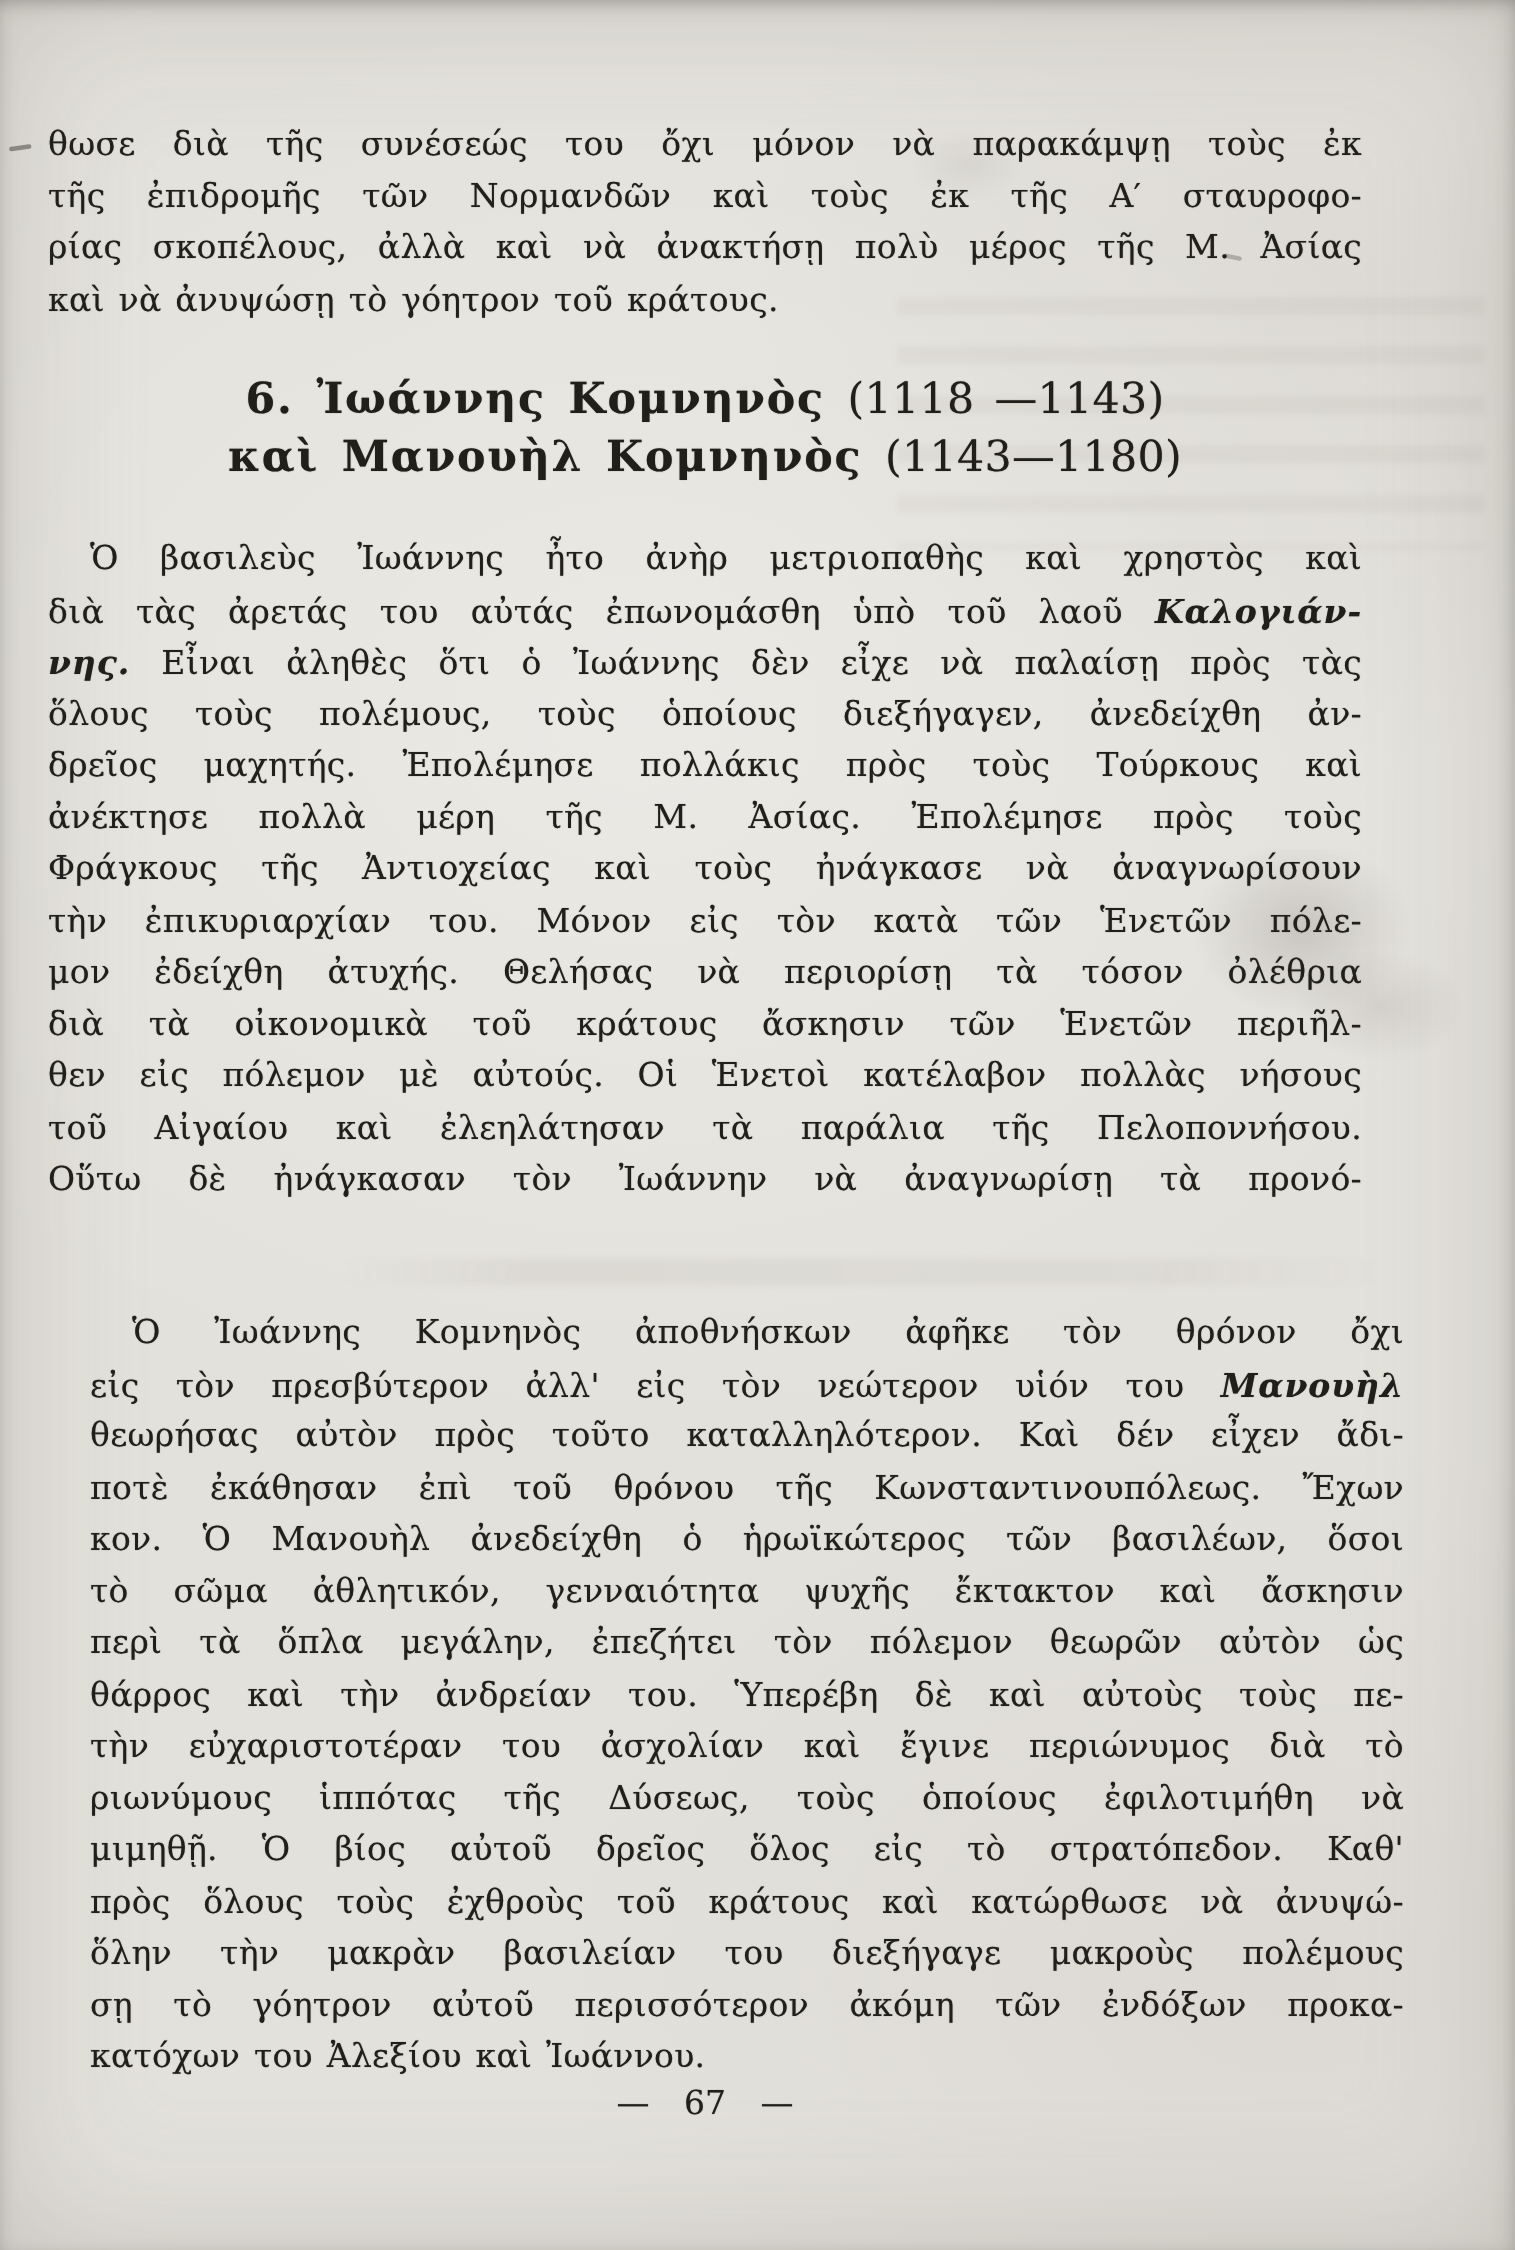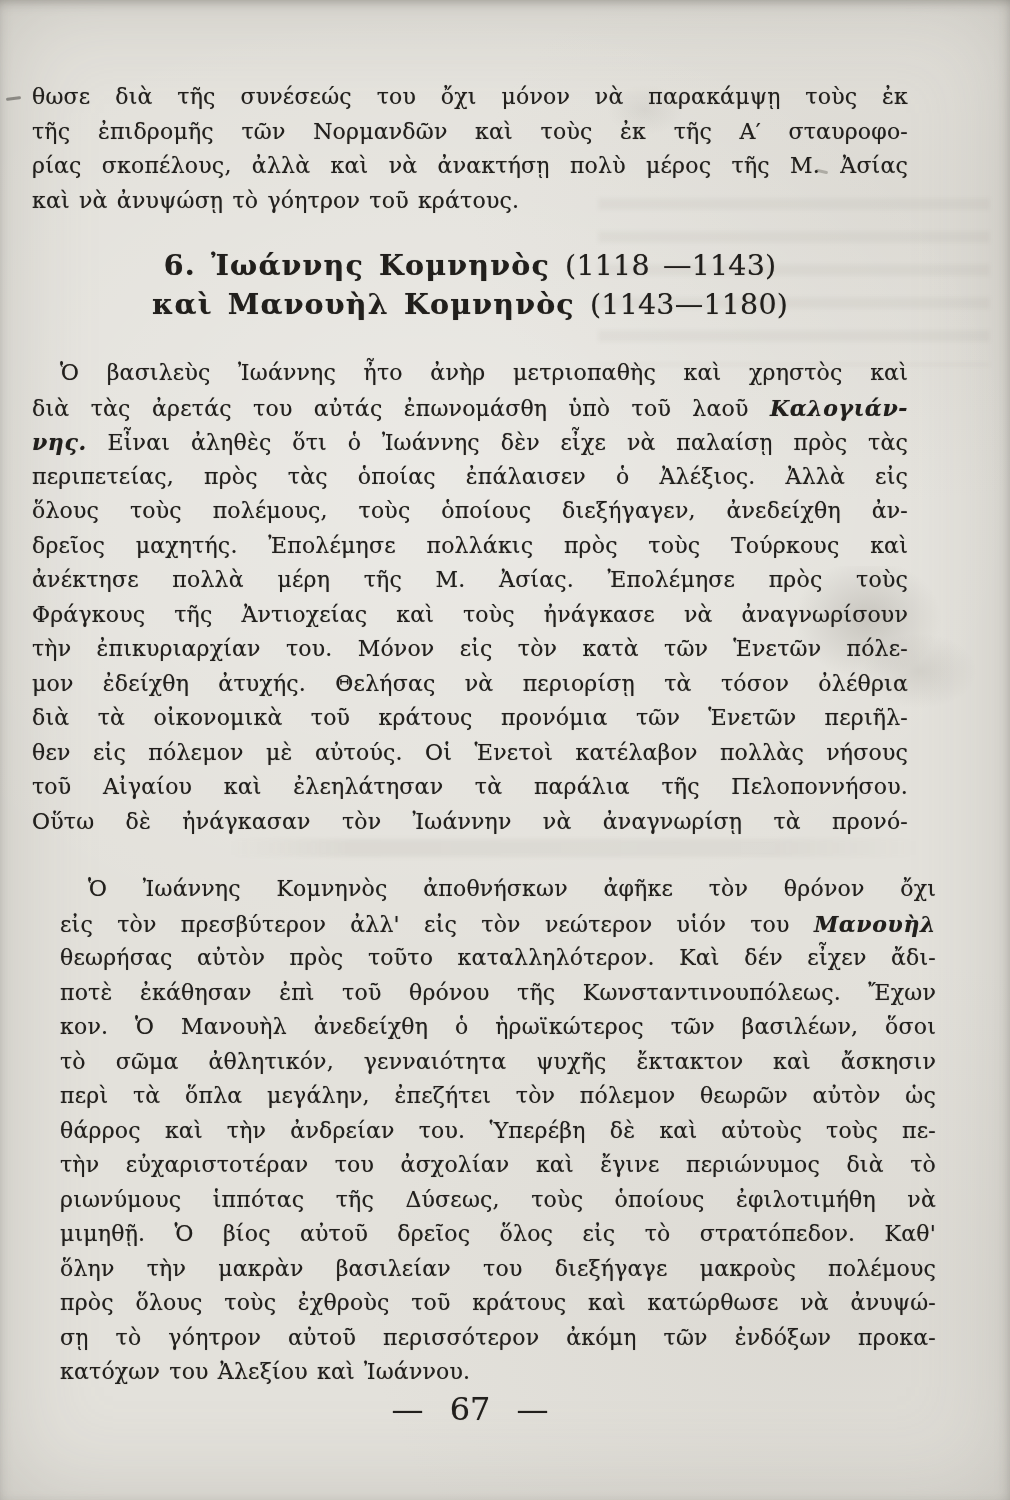--- a/index.html
+++ b/index.html
@@ -79,21 +79,21 @@
   #para2{top:872px;margin-left:28px;}
   #heading{left:0;top:246px;width:940px;}
   #heading .line{
     font-size:28.5px;line-height:39px;height:39px;
     text-align:center;text-align-last:center;
     word-spacing:4px;
   }
   #heading .bold{font-style:normal;letter-spacing:1.2px;}
   #page-footer{
     position:absolute;left:0;top:1390px;width:940px;height:40px;
-    text-align:center;font-size:32px;word-spacing:16px;
+    text-align:center;font-size:22px;word-spacing:16px;
     text-shadow:0 0 0.7px rgba(33,31,28,0.5);
   }
 </style>
 </head>
 <body>
 
 <div class="page">
 
   <div class="artifact ghost" id="ghost-bleed-1"></div>
   <div class="artifact ghost" id="ghost-bleed-2"></div>
@@ -112,46 +112,45 @@
 
   <div class="text-col" id="heading">
       <div class="line end"><span class="bold">6. Ἰωάννης Κομνηνὸς </span><span>(1118 —1143)</span></div>
       <div class="line end"><span class="bold">καὶ Μανουὴλ Κομνηνὸς </span><span>(1143—1180)</span></div>
     </div>
 
   <div class="text-col" id="para1">
       <div class="line ind"><span>Ὁ βασιλεὺς Ἰωάννης ἦτο ἀνὴρ μετριοπαθὴς καὶ χρηστὸς καὶ</span></div>
       <div class="line"><span>διὰ τὰς ἀρετάς του αὐτάς ἐπωνομάσθη ὑπὸ τοῦ λαοῦ </span><span class="bold">Καλογιάν-</span></div>
       <div class="line"><span class="bold">νης.</span><span> Εἶναι ἀληθὲς ὅτι ὁ Ἰωάννης δὲν εἶχε νὰ παλαίσῃ πρὸς τὰς</span></div>
-      <div class="line"><span>περιπετείας, πρὸς τὰς ὁποίας ἐπάλαισεν ὁ Ἀλέξιος. Ἀλλὰ εἰς</span></div>
       <div class="line"><span>ὅλους τοὺς πολέμους, τοὺς ὁποίους διεξήγαγεν, ἀνεδείχθη ἀν-</span></div>
       <div class="line"><span>δρεῖος μαχητής. Ἐπολέμησε πολλάκις πρὸς τοὺς Τούρκους καὶ</span></div>
       <div class="line"><span>ἀνέκτησε πολλὰ μέρη τῆς Μ. Ἀσίας. Ἐπολέμησε πρὸς τοὺς</span></div>
       <div class="line"><span>Φράγκους τῆς Ἀντιοχείας καὶ τοὺς ἠνάγκασε νὰ ἀναγνωρίσουν</span></div>
       <div class="line"><span>τὴν ἐπικυριαρχίαν του. Μόνον εἰς τὸν κατὰ τῶν Ἑνετῶν πόλε-</span></div>
       <div class="line"><span>μον ἐδείχθη ἀτυχής. Θελήσας νὰ περιορίσῃ τὰ τόσον ὀλέθρια</span></div>
-      <div class="line"><span>διὰ τὰ οἰκονομικὰ τοῦ κράτους προνόμια τῶν Ἑνετῶν περιῆλ-</span></div>
+      <div class="line"><span>διὰ τὰ οἰκονομικὰ τοῦ κράτους ἄσκησιν τῶν Ἑνετῶν περιῆλ-</span></div>
       <div class="line"><span>θεν εἰς πόλεμον μὲ αὐτούς. Οἱ Ἑνετοὶ κατέλαβον πολλὰς νήσους</span></div>
       <div class="line"><span>τοῦ Αἰγαίου καὶ ἐλεηλάτησαν τὰ παράλια τῆς Πελοποννήσου.</span></div>
       <div class="line"><span>Οὕτω δὲ ἠνάγκασαν τὸν Ἰωάννην νὰ ἀναγνωρίσῃ τὰ προνό-</span></div>
     </div>
 
   <div class="text-col" id="para2">
       <div class="line ind"><span>Ὁ Ἰωάννης Κομνηνὸς ἀποθνήσκων ἀφῆκε τὸν θρόνον ὄχι</span></div>
       <div class="line"><span>εἰς τὸν πρεσβύτερον ἀλλ' εἰς τὸν νεώτερον υἱόν του </span><span class="bold">Μανουὴλ</span></div>
       <div class="line"><span>θεωρήσας αὐτὸν πρὸς τοῦτο καταλληλότερον. Καὶ δέν εἶχεν ἄδι-</span></div>
       <div class="line"><span>ποτὲ ἐκάθησαν ἐπὶ τοῦ θρόνου τῆς Κωνσταντινουπόλεως. Ἔχων</span></div>
       <div class="line"><span>κον. Ὁ Μανουὴλ ἀνεδείχθη ὁ ἡρωϊκώτερος τῶν βασιλέων, ὅσοι</span></div>
       <div class="line"><span>τὸ σῶμα ἀθλητικόν, γενναιότητα ψυχῆς ἔκτακτον καὶ ἄσκησιν</span></div>
       <div class="line"><span>περὶ τὰ ὅπλα μεγάλην, ἐπεζήτει τὸν πόλεμον θεωρῶν αὐτὸν ὡς</span></div>
       <div class="line"><span>θάρρος καὶ τὴν ἀνδρείαν του. Ὑπερέβη δὲ καὶ αὐτοὺς τοὺς πε-</span></div>
       <div class="line"><span>τὴν εὐχαριστοτέραν του ἀσχολίαν καὶ ἔγινε περιώνυμος διὰ τὸ</span></div>
       <div class="line"><span>ριωνύμους ἱππότας τῆς Δύσεως, τοὺς ὁποίους ἐφιλοτιμήθη νὰ</span></div>
       <div class="line"><span>μιμηθῇ. Ὁ βίος αὐτοῦ δρεῖος ὅλος εἰς τὸ στρατόπεδον. Καθ'</span></div>
+      <div class="line"><span>πρὸς ὅλους τοὺς ἐχθροὺς τοῦ κράτους καὶ κατώρθωσε νὰ ἀνυψώ-</span></div>
       <div class="line"><span>ὅλην τὴν μακρὰν βασιλείαν του διεξήγαγε μακροὺς πολέμους</span></div>
-      <div class="line"><span>πρὸς ὅλους τοὺς ἐχθροὺς τοῦ κράτους καὶ κατώρθωσε νὰ ἀνυψώ-</span></div>
       <div class="line"><span>σῃ τὸ γόητρον αὐτοῦ περισσότερον ἀκόμη τῶν ἐνδόξων προκα-</span></div>
       <div class="line end"><span>κατόχων του Ἀλεξίου καὶ Ἰωάννου.</span></div>
     </div>
 
   <div id="page-footer">— 67 —</div>
 
 </div>
 
 </body></html>

